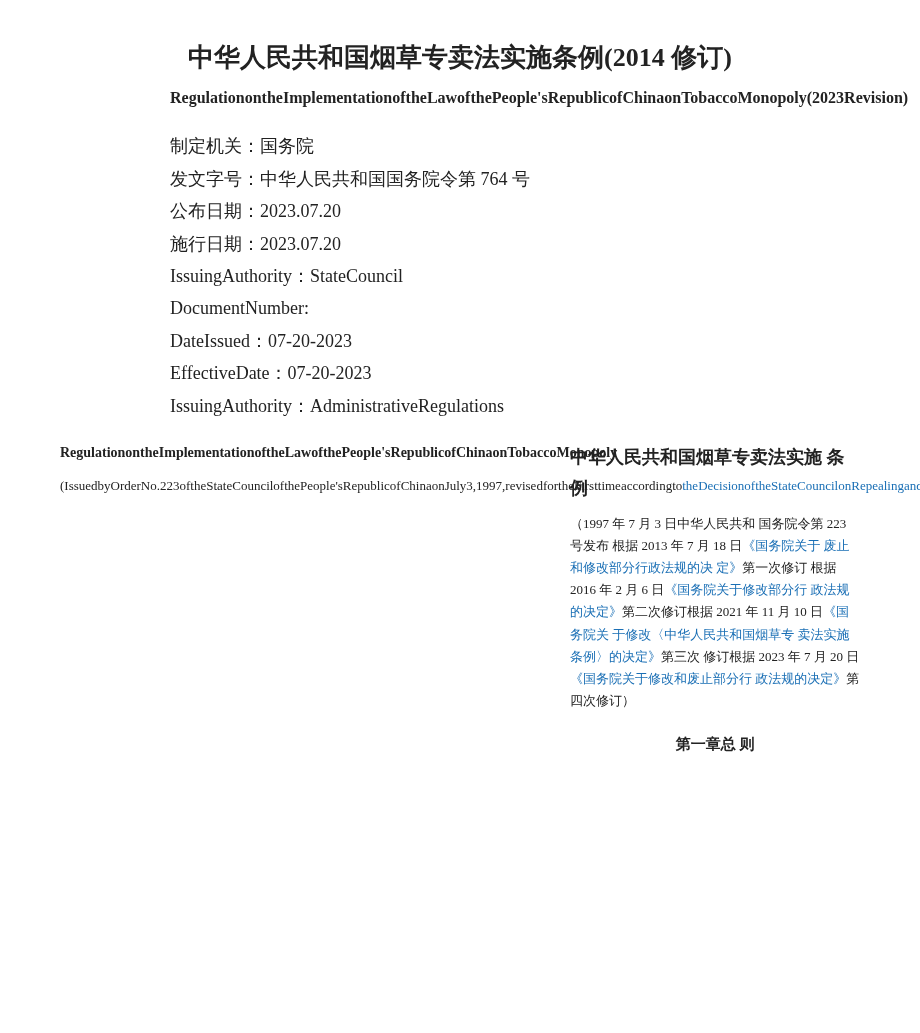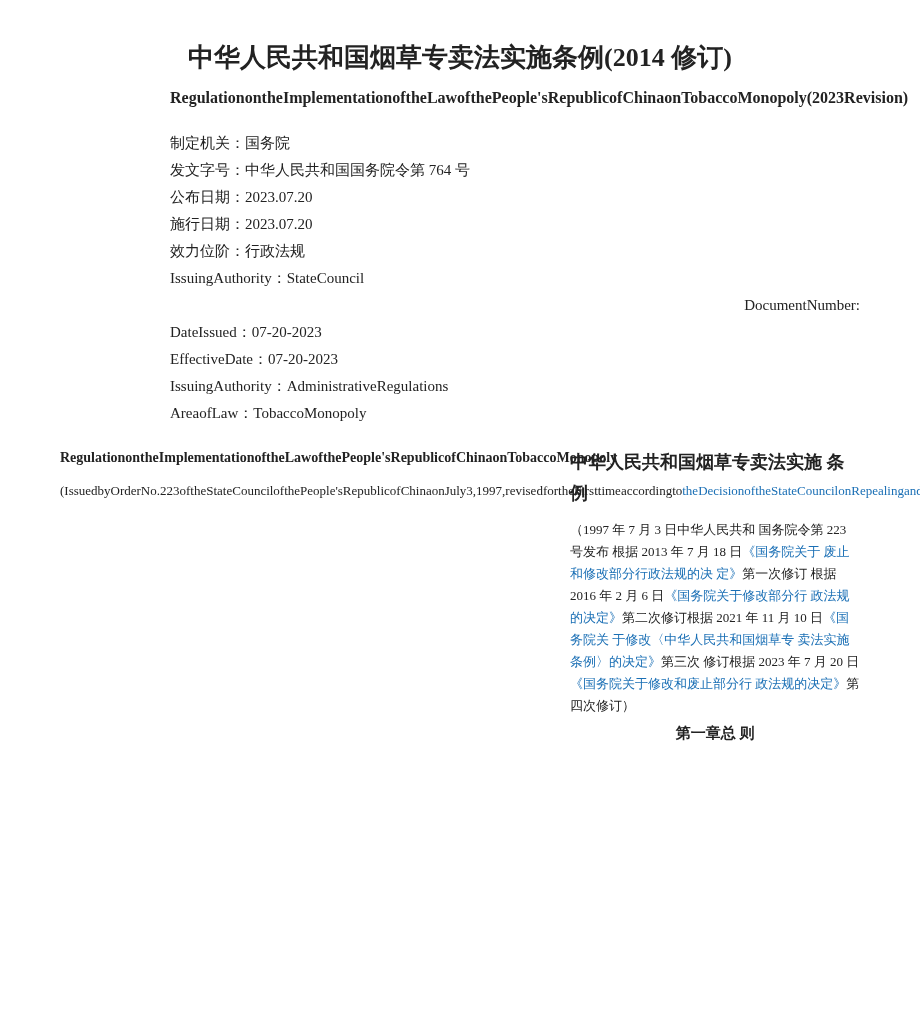--- a/index.html
+++ b/index.html
@@ -27,30 +27,29 @@
     .title-en {
       font-size: 16px;
       font-weight: bold;
       margin-left: 110px;
       margin-bottom: 20px;
       line-height: 1.5;
     }
     .meta-section {
       margin-left: 110px;
       margin-bottom: 20px;
-      font-size: 15px;
+      font-size: 18px;
       line-height: 1.8;
     }
     .meta-section .meta-row {
       display: block;
     }
     .meta-section .doc-number-row {
       display: flex;
       flex-wrap: wrap;
-      justify-content: flex-end;
     }
     .two-col {
       display: flex;
       gap: 20px;
       margin-top: 10px;
     }
     .left-col {
       flex: 0 0 490px;
       max-width: 490px;
     }
@@ -83,21 +82,21 @@
       font-size: 13px;
       line-height: 1.7;
     }
     .right-col-body .link-blue {
       color: #1a6fb5;
     }
     .chapter-title {
       font-size: 15px;
       font-weight: bold;
       text-align: center;
-      margin-top: 4px;
+      margin-top: 20px;
     }
   </style>
 </head>
 <body>
 
 <div class="title-zh">中华人民共和国烟草专卖法实施条例(2014 修订)</div>
 
 <div class="title-en">RegulationontheImplementationoftheLawofthePeople'sRepublicofChinaonTobaccoMonopoly(2023Revision)</div>
 
 <div class="meta-section">
@@ -107,39 +106,33 @@
   <span class="meta-row">
     <span>发文字号：</span><span>中华人民共和国国务院令第 764 号</span>
   </span>
   <span class="meta-row">
     <span>公布日期：</span><span>2023.07.20</span>
   </span>
   <span class="meta-row">
     <span>施行日期：</span><span>2023.07.20</span>
   </span>
   <span class="meta-row">
-    <span>效力位阶：</span><span>行政法规</span>
-  </span>
-  <span class="meta-row">
     <span>IssuingAuthority：</span><span>StateCouncil</span>
   </span>
   <span class="doc-number-row">
     <span>DocumentNumber:</span>
   </span>
   <span class="meta-row">
     <span>DateIssued：</span><span>07-20-2023</span>
   </span>
   <span class="meta-row">
     <span>EffectiveDate：</span><span>07-20-2023</span>
   </span>
   <span class="meta-row">
     <span>IssuingAuthority：</span><span>AdministrativeRegulations</span>
-  </span>
-  <span class="meta-row">
-    <span>AreaofLaw：</span><span>TobaccoMonopoly</span>
   </span>
 </div>
 
 <div class="two-col">
 
   <div class="left-col">
     <div class="main-title-reg">RegulationontheImplementationoftheLawofthePeople'sRepublicofChinaonTobaccoMonopoly</div>
     <div class="body-text">
       <span>(IssuedbyOrderNo.223oftheStateCouncilofthePeople'sRepublicofChinaonJuly3,1997,revisedfortheFirsttimeaccordingto</span><a class="link-blue" href="#">theDecisionoftheStateCouncilonRepealingandAmendingSomeAdministrativeRegulations</a>
     </div>

